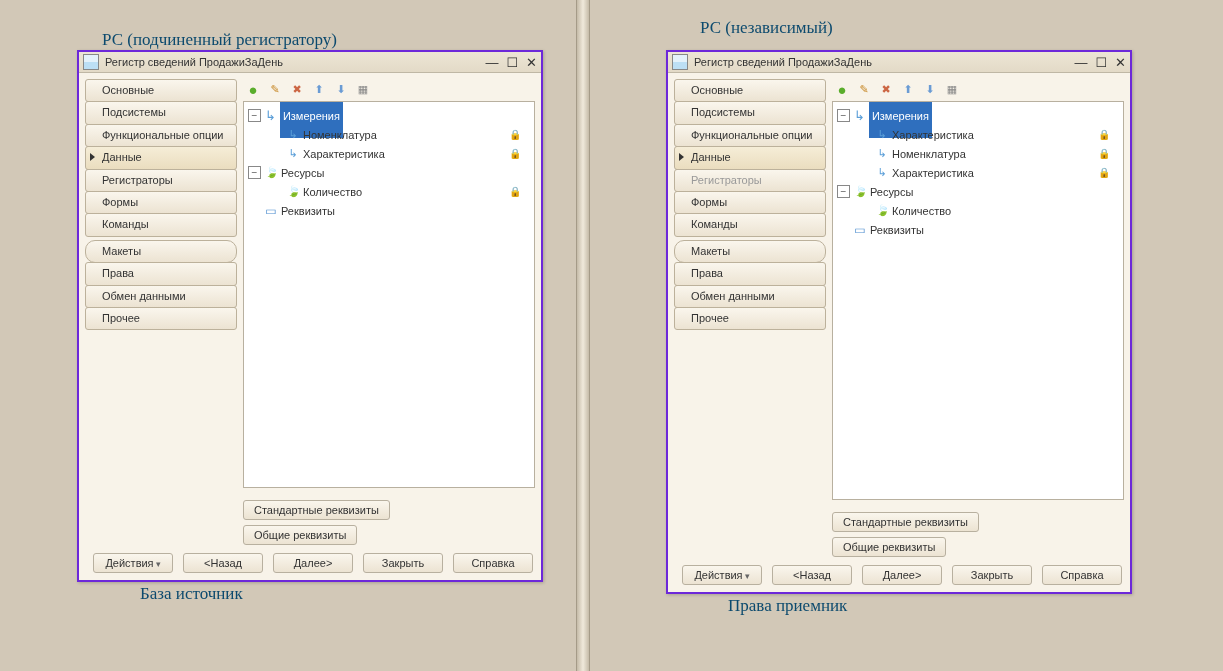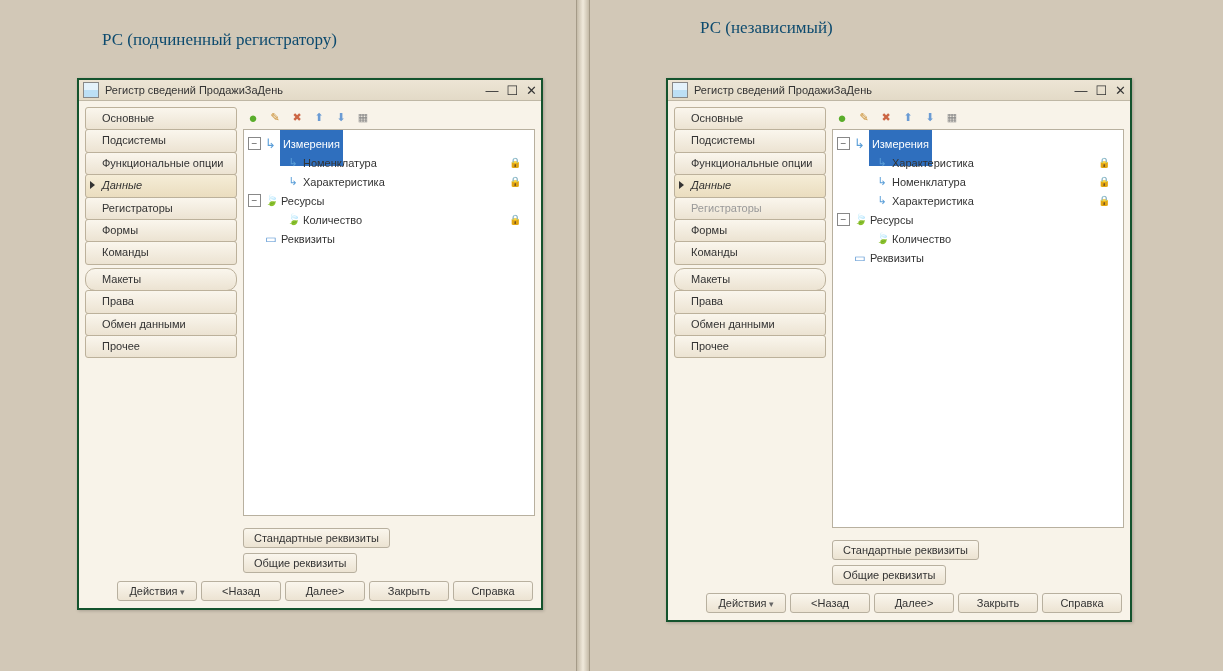--- a/index.html
+++ b/index.html
@@ -14,25 +14,24 @@
   }
   .annot {
     position: absolute;
     color: #0c4a6e;
     font-size: 17px;
     font-family: Liberation Serif, serif;
   }
   .window {
     position: absolute;
     background: #f8f3e9;
-    border: 2px solid #14532d;
+    border: 2px solid #6d28d9;
     width: 462px;
     height: 528px;
     box-shadow: 1px 1px 3px rgba(0,0,0,0.2);
-    margin-top: 28px;
   }
   .titlebar {
     height: 20px;
     background: linear-gradient(#ede5d5, #e3dac7);
     border-bottom: 1px solid #bfb7a5;
     display: flex;
     align-items: center;
     padding: 0 4px;
   }
   .title-icon {
@@ -62,21 +61,21 @@
     background: linear-gradient(#faf6ed, #ece3d2);
     border: 1px solid #bcb19b;
     border-radius: 3px;
     padding: 3px 12px 3px 16px;
     margin-bottom: -1px;
     color: #333;
     cursor: pointer;
     position: relative;
     line-height: 1.4;
   }
-  .navitem.selected { background: linear-gradient(#f5edd7,#eaddbf); padding-left: 16px; font-style: italic; }
+  .navitem.selected { background: linear-gradient(#f5edd7,#eaddbf); padding-left: 16px; }
   .navitem.selected::before {
     content: "";
     position: absolute;
     left: 4px; top: 6px;
     border-left: 5px solid #333;
     border-top: 4px solid transparent;
     border-bottom: 4px solid transparent;
   }
   .navitem.separated { margin-top: 4px; border-radius: 10px; }
   .navitem.disabled { color: #999; }
@@ -112,21 +111,21 @@
   .tree-text.sel { background:#2f6fbe; color:#fff; padding: 16px 3px; }
   .ind1 { padding-left: 0px; }
   .ind2 { padding-left: 22px; }
   .stdbtn-row { padding: 12px 0 0 0; display:flex; flex-direction:column; gap:5px; align-items:flex-start;}
   .stdbtn {
     border:1px solid #b8b09f; border-radius:3px;
     background:linear-gradient(#faf6ed,#ece3d2);
     padding:3px 10px; cursor:pointer; color:#333;
   }
   .footer {
-    display:flex; justify-content:flex-end; gap:4px;
+    display:flex; justify-content:flex-end; gap:10px;
     padding:8px;
   }
   .fbtn {
     border:1px solid #b8b09f; border-radius:3px;
     background:linear-gradient(#faf6ed,#ece3d2);
     padding:3px 10px; cursor:pointer; color:#333;
     min-width: 58px; text-align:center;
   }
   .fbtn.menu::after { content:" ▾"; font-size:9px;color:#666;}
   .vline {

